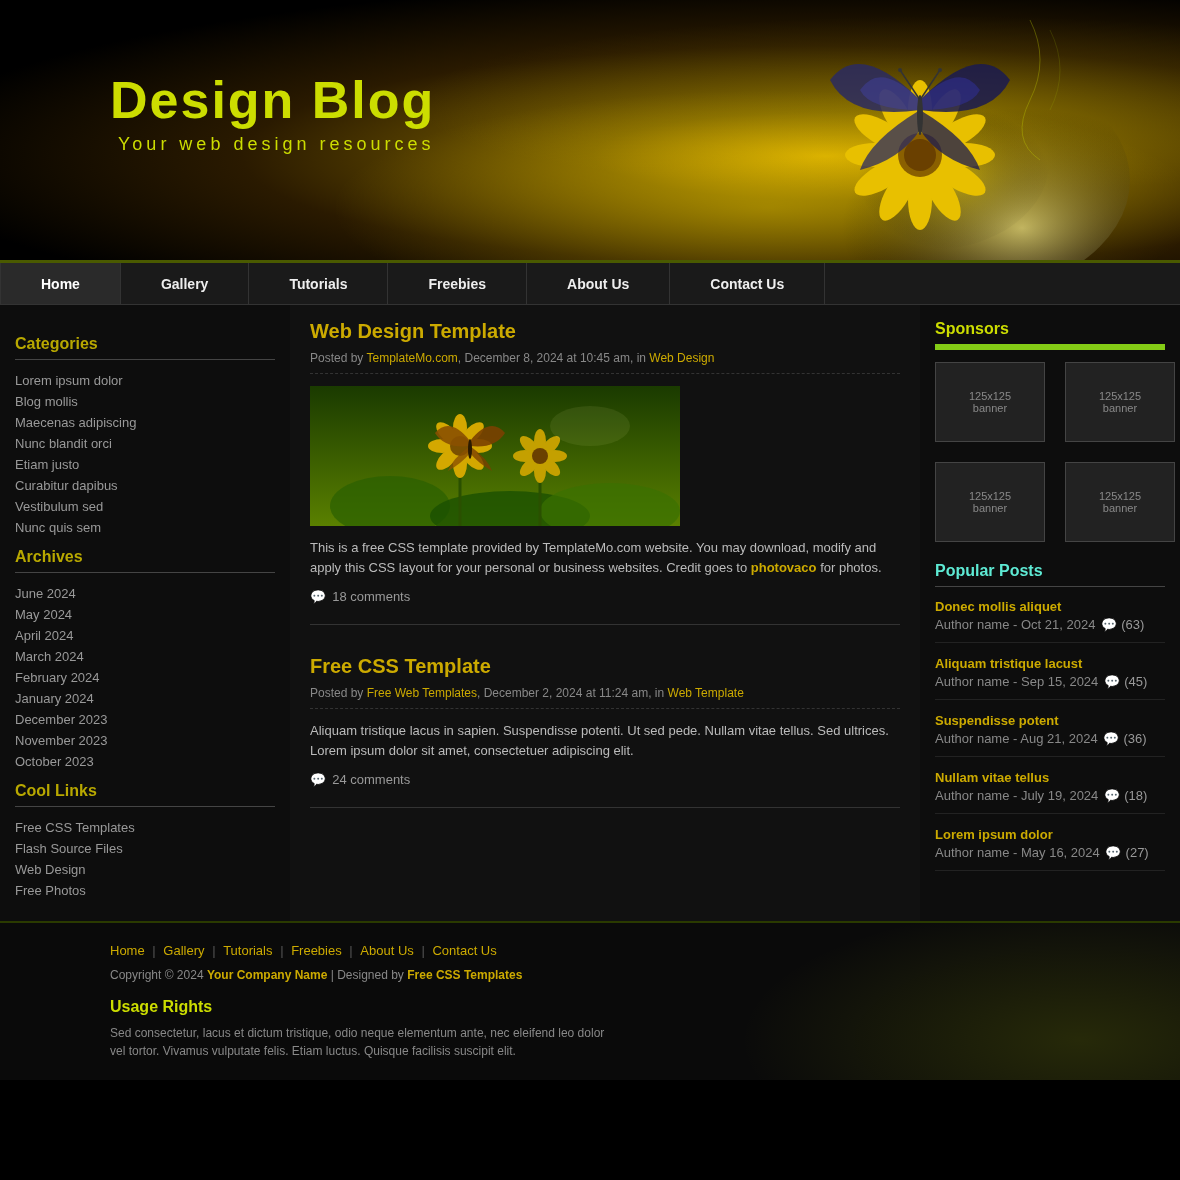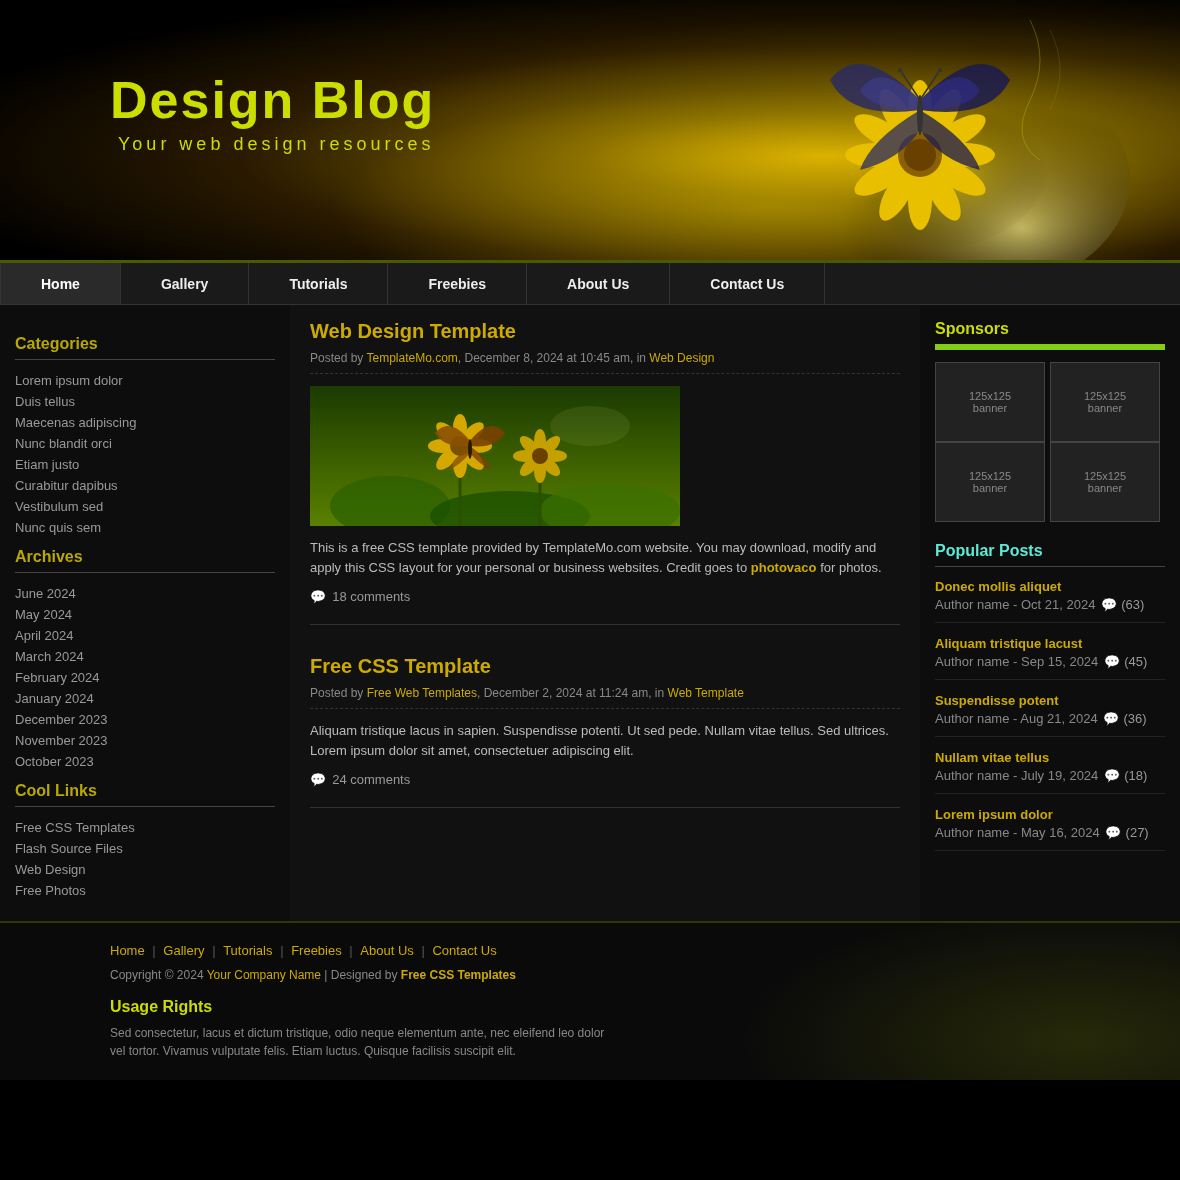--- a/index.html
+++ b/index.html
@@ -155,21 +155,21 @@
       color: #ccdd00;
       font-size: 16px;
       font-weight: bold;
       border-bottom: 6px solid #84cc16;
       padding-bottom: 6px;
       margin-bottom: 12px;
     }
     .sponsor-grid {
       display: grid;
       grid-template-columns: 1fr 1fr;
-      gap: 0;
+      gap: 20px;
       margin-bottom: 20px;
     }
     .sponsor-box {
       background: #222;
       border: 1px solid #444;
       width: 110px;
       height: 80px;
       display: flex;
       align-items: center;
       justify-content: center;
@@ -339,21 +339,21 @@
   <a class="nav-item">About Us</a>
   <a class="nav-item">Contact Us</a>
 </nav>
 
 <div id="main">
 
   <div id="sidebar">
     <div class="sidebar-section-title">Categories</div>
     <div>
       <a class="sidebar-link">Lorem ipsum dolor</a>
-      <a class="sidebar-link">Duis tellus</a>
+      <a class="sidebar-link">Blog mollis</a>
       <a class="sidebar-link">Maecenas adipiscing</a>
       <a class="sidebar-link">Nunc blandit orci</a>
       <a class="sidebar-link">Etiam justo</a>
       <a class="sidebar-link">Curabitur dapibus</a>
       <a class="sidebar-link">Vestibulum sed</a>
       <a class="sidebar-link">Nunc quis sem</a>
     </div>
 
     <div class="sidebar-section-title">Archives</div>
     <div>
@@ -511,16 +511,16 @@
     <a>Gallery</a>
     <span> | </span>
     <a>Tutorials</a>
     <span> | </span>
     <a>Freebies</a>
     <span> | </span>
     <a>About Us</a>
     <span> | </span>
     <a>Contact Us</a>
   </div>
-  <div class="footer-copy">Copyright © 2024 <a style="color:#ccaa00;text-decoration:none;font-weight:normal">Your Company Name</a> | Designed by <a style="color:#ccaa00;text-decoration:none;font-weight:bold">Free CSS Templates</a></div>
+  <div class="footer-copy">Copyright © 2024 <a style="color:#ccaa00;text-decoration:none;font-weight:bold">Your Company Name</a> | Designed by <a style="color:#ccaa00;text-decoration:none;font-weight:bold">Free CSS Templates</a></div>
   <div class="footer-usage-title">Usage Rights</div>
   <div class="footer-usage-text">Sed consectetur, lacus et dictum tristique, odio neque elementum ante, nec eleifend leo dolor vel tortor. Vivamus vulputate felis. Etiam luctus. Quisque facilisis suscipit elit.</div>
 </div>
 
 </body></html>

